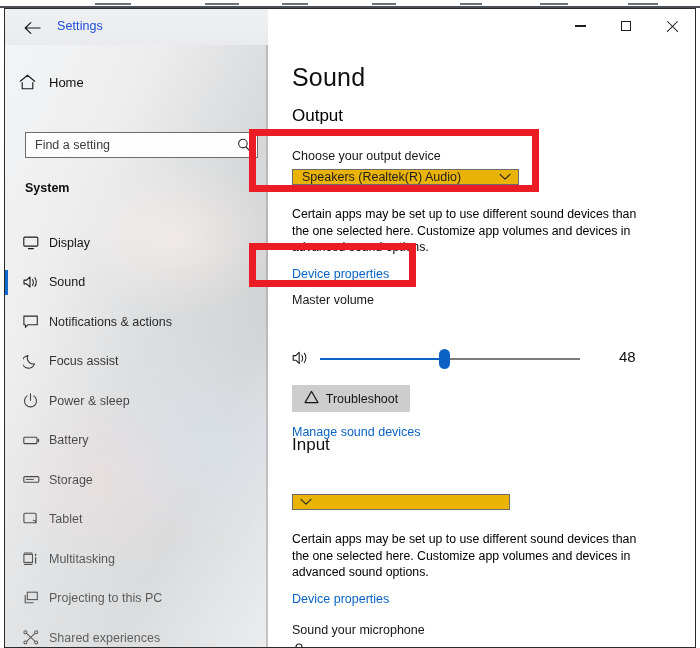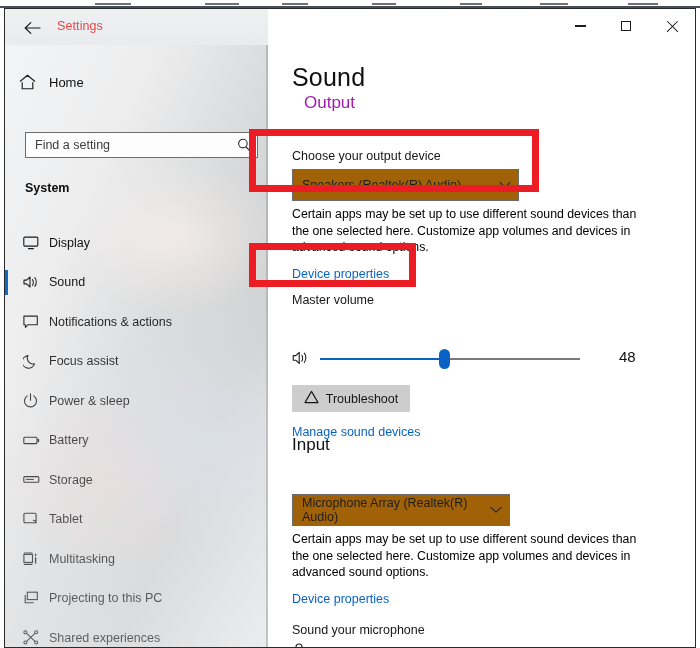--- a/index.html
+++ b/index.html
@@ -42,21 +42,21 @@
     background:linear-gradient(180deg,#eef0f2 0%,#e9ebee 100%);
   }
   #back-button {
     position:absolute; left:12px; top:6px; width:30px; height:26px;
     display:flex; align-items:center; justify-content:center;
     color:#1a1a1a;
   }
   #back-button svg { display:block; }
   #title-text {
     position:absolute; left:52px; top:10px;
-    font-size:12.5px; color:#ef4444; letter-spacing:.1px;
+    font-size:12.5px; color:#1d4ed8; letter-spacing:.1px;
   }
   .wincontrol {
     position:absolute; top:0; width:46px; height:34px;
     display:flex; align-items:center; justify-content:center;
     color:#1c1c1c;
   }
   #btn-minimize { right:92px; }
   #btn-maximize { right:46px; }
   #btn-close    { right:0px; }
   .wc-min  { width:11px; height:1.5px; background:#1c1c1c; }
@@ -138,32 +138,32 @@
       rgba(250,250,251,.30) 100%);
   }
 
   
   #content {
     position:absolute; left:265px; top:36px; width:425px; height:604px;
     background:#ffffff; overflow:hidden;
   }
 
   #h-sound  { position:absolute; left:22px; top:18px;  font-size:25px; color:#101010; font-weight:400; letter-spacing:.2px; }
-  #h-output { position:absolute; left:22px; top:48px;  font-size:17px; color:#a21caf; font-weight:400;margin-left:12px; }
+  #h-output { position:absolute; left:22px; top:61px;  font-size:17px; color:#000000; font-weight:400; }
   #h-input  { position:absolute; left:22px; top:390px; font-size:17px; color:#111111; font-weight:400; }
 
   .field-label { position:absolute; left:22px; font-size:12.5px; color:#161616; }
   #lbl-output-device { top:104px; }
   #lbl-input-device  { top:429px; }
   #lbl-master-volume { top:248px; }
   #lbl-test-mic      { top:578px; }
 
   .combo {
-    position:absolute; left:22px; height:32px;
-    border:1px solid #6b6b6b; background:#a16207;
+    position:absolute; left:22px; height:16px;
+    border:1px solid #6b6b6b; background:#eab308;
     display:flex; align-items:center;
   }
   #combo-output { top:124px; width:227px; }
   #combo-input  { top:449px; width:218px; }
   .combo .val { flex:1; font-size:12.5px; color:#1d1d1d; padding-left:9px; }
   .combo .chev {
     width:26px; display:flex; align-items:center; justify-content:center; color:#262626;
   }
 
   .desc {
@@ -452,21 +452,20 @@
       </span>
       <span>Troubleshoot</span>
     </div>
 
     <div class="link" id="link-manage-devices">Manage sound devices</div>
 
     <div id="h-input">Input</div>
 
 
     <div class="combo" id="combo-input">
-      <div class="val">Microphone Array (Realtek(R) Audio)</div>
       <div class="chev">
         <svg width="12" height="8" viewBox="0 0 12 8" fill="none">
           <path d="M1 1.4 6 6.2l5-4.8" stroke="#262626" stroke-width="1.15" stroke-linecap="round" stroke-linejoin="round"></path>
         </svg>
       </div>
     </div>
 
     <div class="desc" id="desc-input">Certain apps may be set up to use different sound devices than the one selected here. Customize app volumes and devices in advanced sound options.</div>
 
     <div class="link" id="link-device-props-input">Device properties</div>

